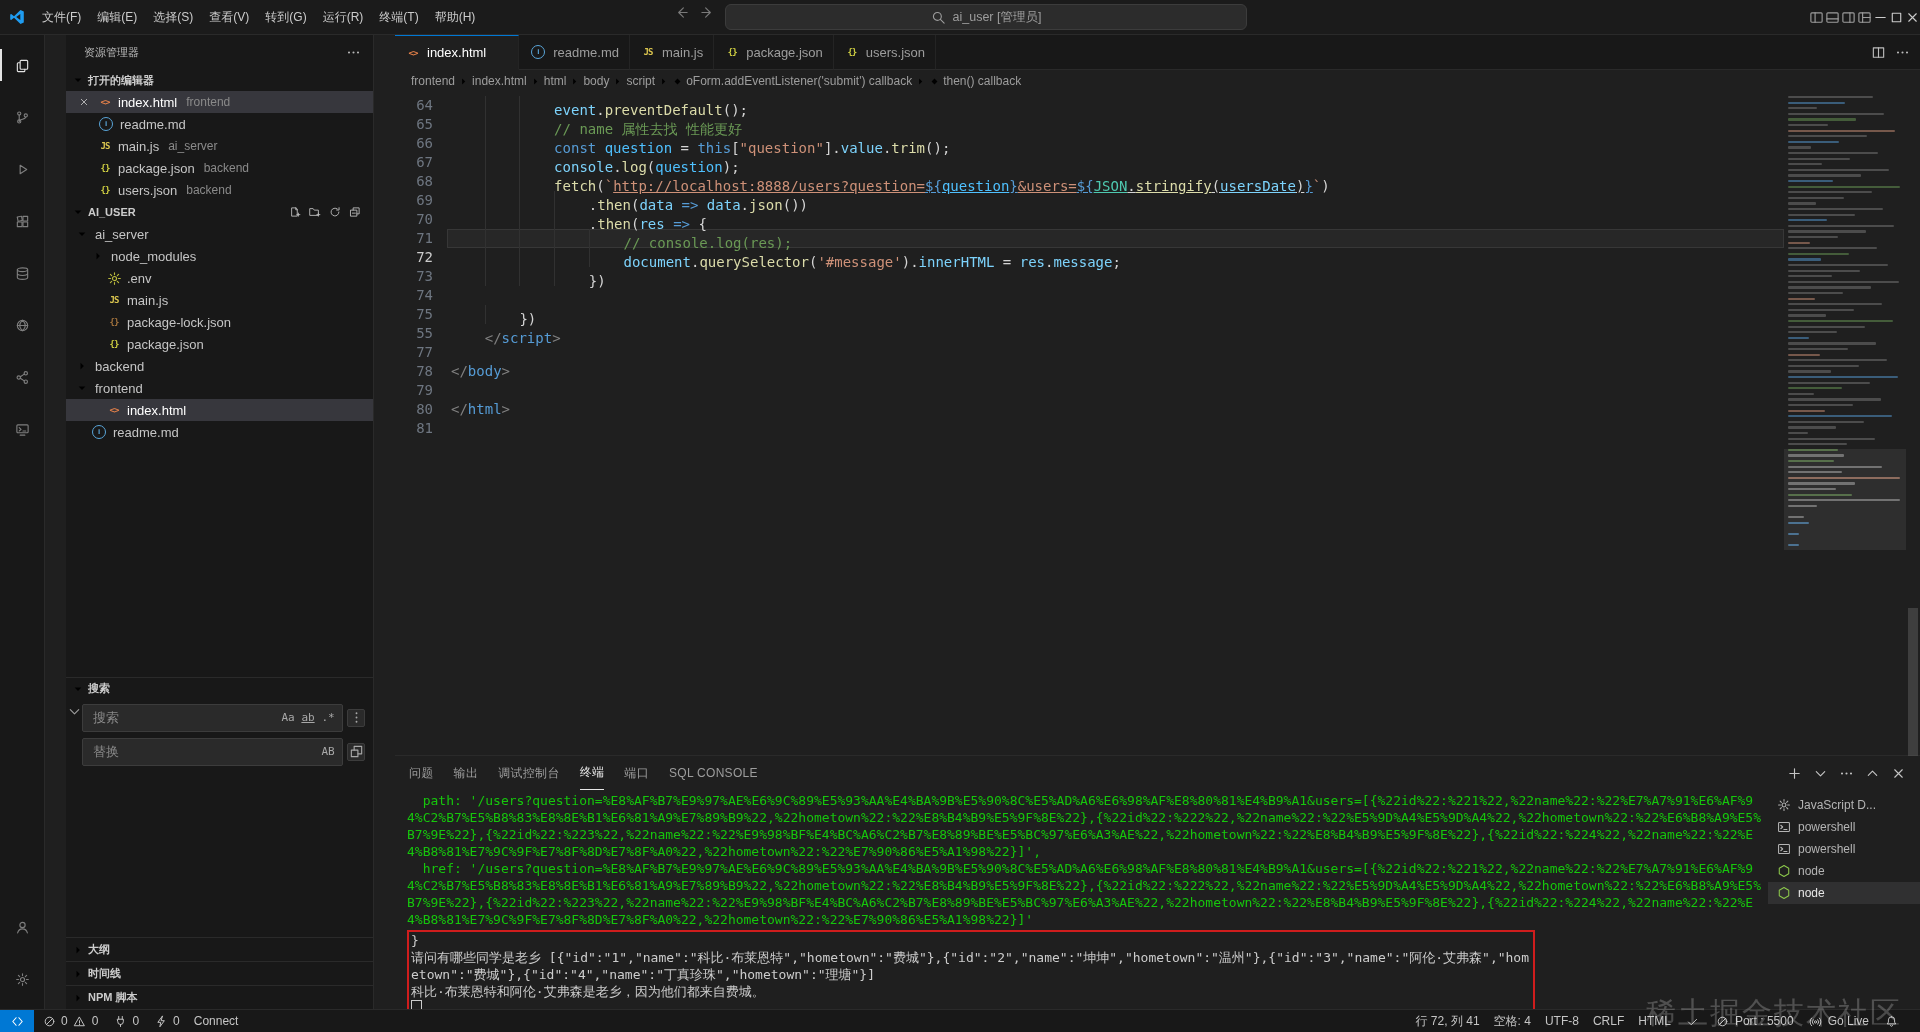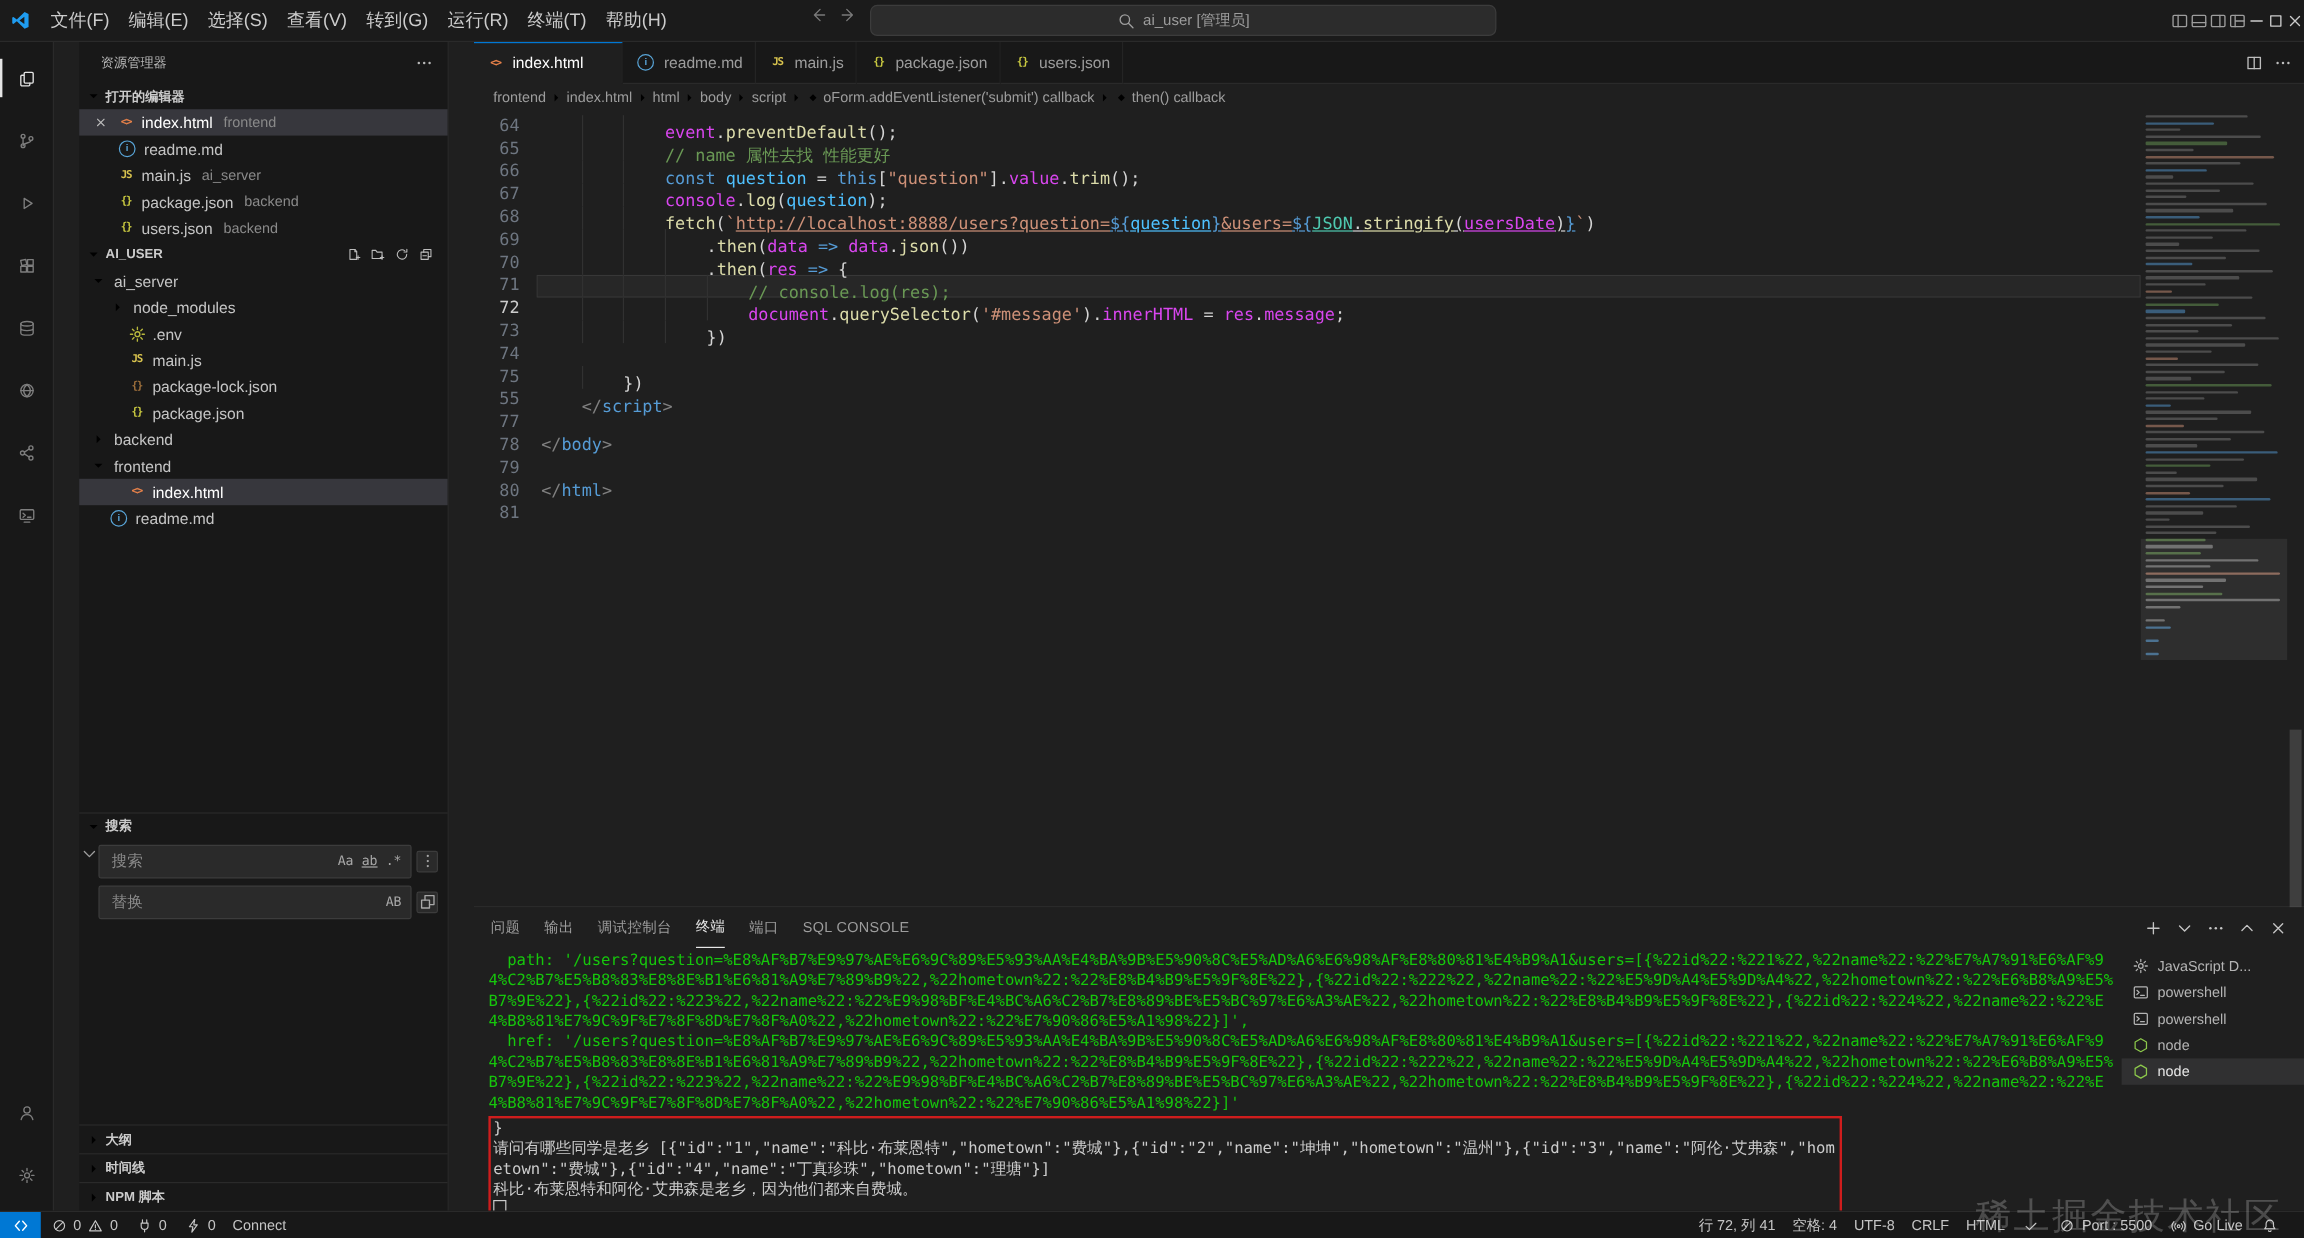--- a/index.html
+++ b/index.html
@@ -3,21 +3,21 @@
 <meta charset="utf-8">
 <style>
   html,body{margin:0;padding:0;width:1920px;height:1032px;overflow:hidden;background:#1f1f1f;
     font-family:"Liberation Sans", sans-serif;color:#cccccc;-webkit-font-smoothing:antialiased;}
   .window{position:relative;width:1920px;height:1032px;display:flex;flex-direction:column;}
 
   
   .titlebar{height:34px;background:#1b1b1b;border-bottom:1px solid #2a2a2a;display:flex;align-items:center;position:relative;flex:none;}
   .logo{width:34px;display:flex;align-items:center;justify-content:center;}
   .menus{display:flex;align-items:center;}
-  .menu-item{font-size:15px;color:#cccccc;padding:4px 8px;border-radius:5px;cursor:default;}
+  .menu-item{font-size:12px;color:#cccccc;padding:4px 8px;border-radius:5px;cursor:default;}
   .tb-center{position:absolute;left:50%;transform:translateX(-50%);display:flex;align-items:flex-start;gap:10px;}
   .nav-arrow{color:#7a7a7a;display:flex;}
   .cmd-center{width:520px;height:24px;background:#2c2c2c;border:1px solid #3c3c3c;border-radius:6px;
     display:flex;align-items:center;justify-content:center;gap:6px;color:#9d9d9d;font-size:12.5px;}
   .tb-right{margin-left:auto;display:flex;align-items:center;height:100%;}
   .tb-icon{width:30px;height:100%;display:flex;align-items:center;justify-content:center;color:#9d9d9d;}
   .win-ctl{width:46px;height:100%;display:flex;align-items:center;justify-content:center;color:#cccccc;font-size:13px;}
 
   
   .main{flex:1;display:flex;min-height:0;gap:21px;}
@@ -80,21 +80,21 @@
 
   .editor-body{flex:1;display:flex;min-height:0;position:relative;}
   .gutter{width:52px;flex:none;padding-top:4px;text-align:right;color:#6e7681;font:14px "DejaVu Sans Mono",monospace;}
   .gut-n{height:19px;line-height:19px;padding-right:14px;}
   .gut-n.cur{color:#cccccc;}
   .code{flex:1;padding-top:4px;font:14px "DejaVu Sans Mono",monospace;overflow:hidden;min-width:0;}
   .code-line{height:19px;line-height:19px;white-space:pre;padding-left:4px;}
   .code-line.cur{background:rgba(255,255,255,0.04);box-shadow:inset 0 0 0 1px rgba(255,255,255,0.08);}
   .ind{display:inline-block;width:4ch;height:100%;}
   .ind:not(.i0){border-left:1px solid #313131;}
-  .tk-c{color:#6a9955;} .tk-k{color:#569cd6;} .tk-v{color:#d946ef;text-align:center;} .tk-C{color:#4fc1ff;}
+  .tk-c{color:#6a9955;} .tk-k{color:#569cd6;} .tk-v{color:#7dd3fc;text-align:center;} .tk-C{color:#4fc1ff;}
   .tk-f{color:#dcdcaa;} .tk-s{color:#ce9178;} .tk-p{color:#d4d4d4;} .tk-T{color:#569cd6;}
   .tk-t{color:#808080;} .tk-K{color:#4ec9b0;} .u{text-decoration:underline;}
   .minimap{width:122px;flex:none;position:relative;}
   .mm-line{position:absolute;height:2.2px;border-radius:1px;}
   .mm-slider{position:absolute;left:0;right:0;background:rgba(200,200,200,0.09);}
   .scrollbar{width:14px;flex:none;position:relative;}
   .sb-thumb{position:absolute;left:2px;width:10px;background:rgba(121,121,121,0.35);}
 
   
   .panel{height:253px;flex:none;border-top:1px solid #2a2a2a;display:flex;flex-direction:column;background:#1f1f1f;min-height:0;}

